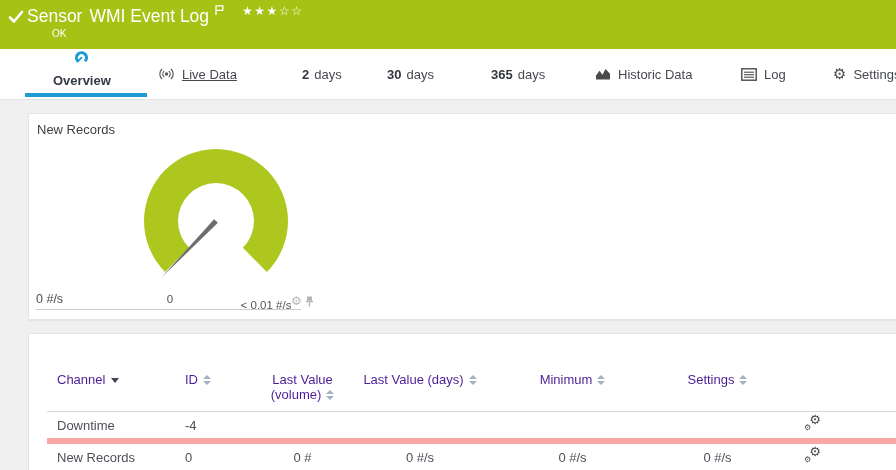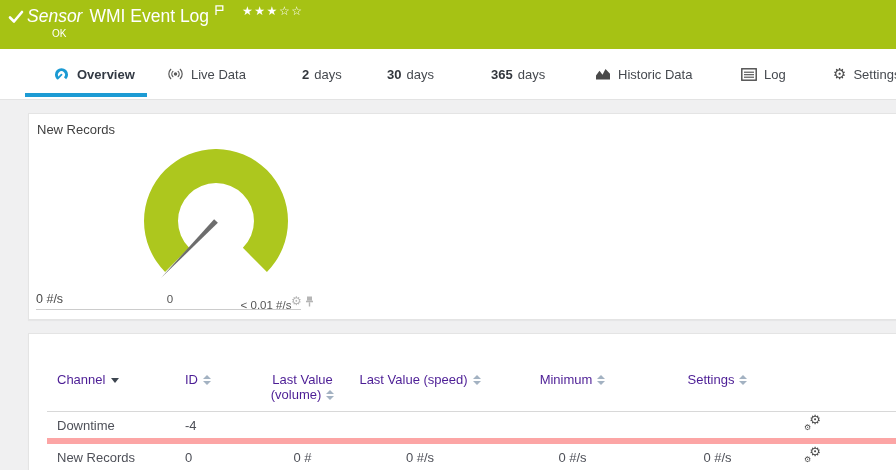--- a/index.html
+++ b/index.html
@@ -6,21 +6,21 @@
   body{
     width:896px;height:470px;position:relative;overflow:hidden;
     background:#f0f0f1;
     font-family:"Liberation Sans","DejaVu Sans",sans-serif;
     -webkit-font-smoothing:antialiased;
   }
   
   .hdr{position:absolute;left:0;top:0;width:896px;height:49px;background:#a6c214;}
   .hdr-check{position:absolute;left:8px;top:9px;}
   .hdr-titleline{position:absolute;left:27px;top:6px;display:flex;align-items:baseline;color:#fff;}
-  .hdr-kind{font-style:italic;font-size:17.5px;}
+  .hdr-kind{font-size:17.5px;}
   .hdr-name{font-size:17.5px;margin-left:7px;text-align:right;}
   .hdr-flag{position:relative;top:-6px;margin-left:5px;}
   .hdr-stars{position:relative;top:-7px;margin-left:17px;font-family:"DejaVu Sans",sans-serif;
              font-size:12px;letter-spacing:1.5px;color:#fff;white-space:nowrap;cursor:pointer;}
   .hdr-ok{position:absolute;left:52px;top:28px;font-size:10px;font-weight:normal;color:#fff;}
   
   .tabbar{position:absolute;left:0;top:49px;width:896px;height:50px;background:#fff;
           border-bottom:1px solid #e3e3e3;}
   .tab{position:absolute;top:0;height:100%;display:flex;align-items:center;gap:7px;
        font-size:13px;color:#45494f;cursor:pointer;white-space:nowrap;}
@@ -82,30 +82,30 @@
       <svg width="11" height="12" viewBox="0 0 11 12">
           <path d="M2 1.2 V11 M2 1.8 H8.8 V6.3 H2" fill="none" stroke="#ffffff" stroke-width="1.3"></path>
         </svg>
     </span>
     <span class="hdr-stars"><span>★★★</span><span>☆☆</span></span>
   </div>
   <div class="hdr-ok">OK</div>
 </div>
 
 <div class="tabbar">
-  <div class="tab active" style="left:53px;">
+  <div class="tab active" style="left:53px;flex-direction:column;">
     <span class="ticon">
       <svg width="17" height="17" viewBox="0 0 17 17">
           <path d="M4.96 12.24 A5 5 0 1 1 12.04 12.24" fill="none" stroke="#1b9ad3" stroke-width="3.1"></path>
           <line x1="8.5" y1="8.7" x2="4.7" y2="12.6" stroke="#1b9ad3" stroke-width="1.8" stroke-linecap="round"></line>
         </svg>
     </span>
     <span>Overview</span>
   </div>
-  <div class="tab" style="left:167px;">
+  <div class="tab" style="left:158px;text-decoration:underline;">
     <span class="ticon">
       <svg width="17" height="16" viewBox="0 0 16 16">
           <circle cx="8" cy="8" r="1.7" fill="#5a5a5a"></circle>
           <path d="M5.4 5.4 A3.7 3.7 0 0 0 5.4 10.6 M3.3 3.3 A6.6 6.6 0 0 0 3.3 12.7 M10.6 5.4 A3.7 3.7 0 0 1 10.6 10.6 M12.7 3.3 A6.6 6.6 0 0 1 12.7 12.7" fill="none" stroke="#5a5a5a" stroke-width="1.2" stroke-linecap="round"></path>
         </svg>
     </span>
     <span>Live Data</span>
   </div>
   <div class="tab" style="left:302px;">
     <span class="num">2</span>
@@ -189,21 +189,21 @@
               <i class="d"></i>
             </span>
         </th>
         <th>
           <span>Last Value (volume)</span><span class="sort-both">
               <i class="u"></i>
               <i class="d"></i>
             </span>
         </th>
         <th>
-          <span>Last Value (speed)</span><span class="sort-both">
+          <span>Last Value (days)</span><span class="sort-both">
               <i class="u"></i>
               <i class="d"></i>
             </span>
         </th>
         <th>
           <span>Minimum</span><span class="sort-both">
               <i class="u"></i>
               <i class="d"></i>
             </span>
         </th>

